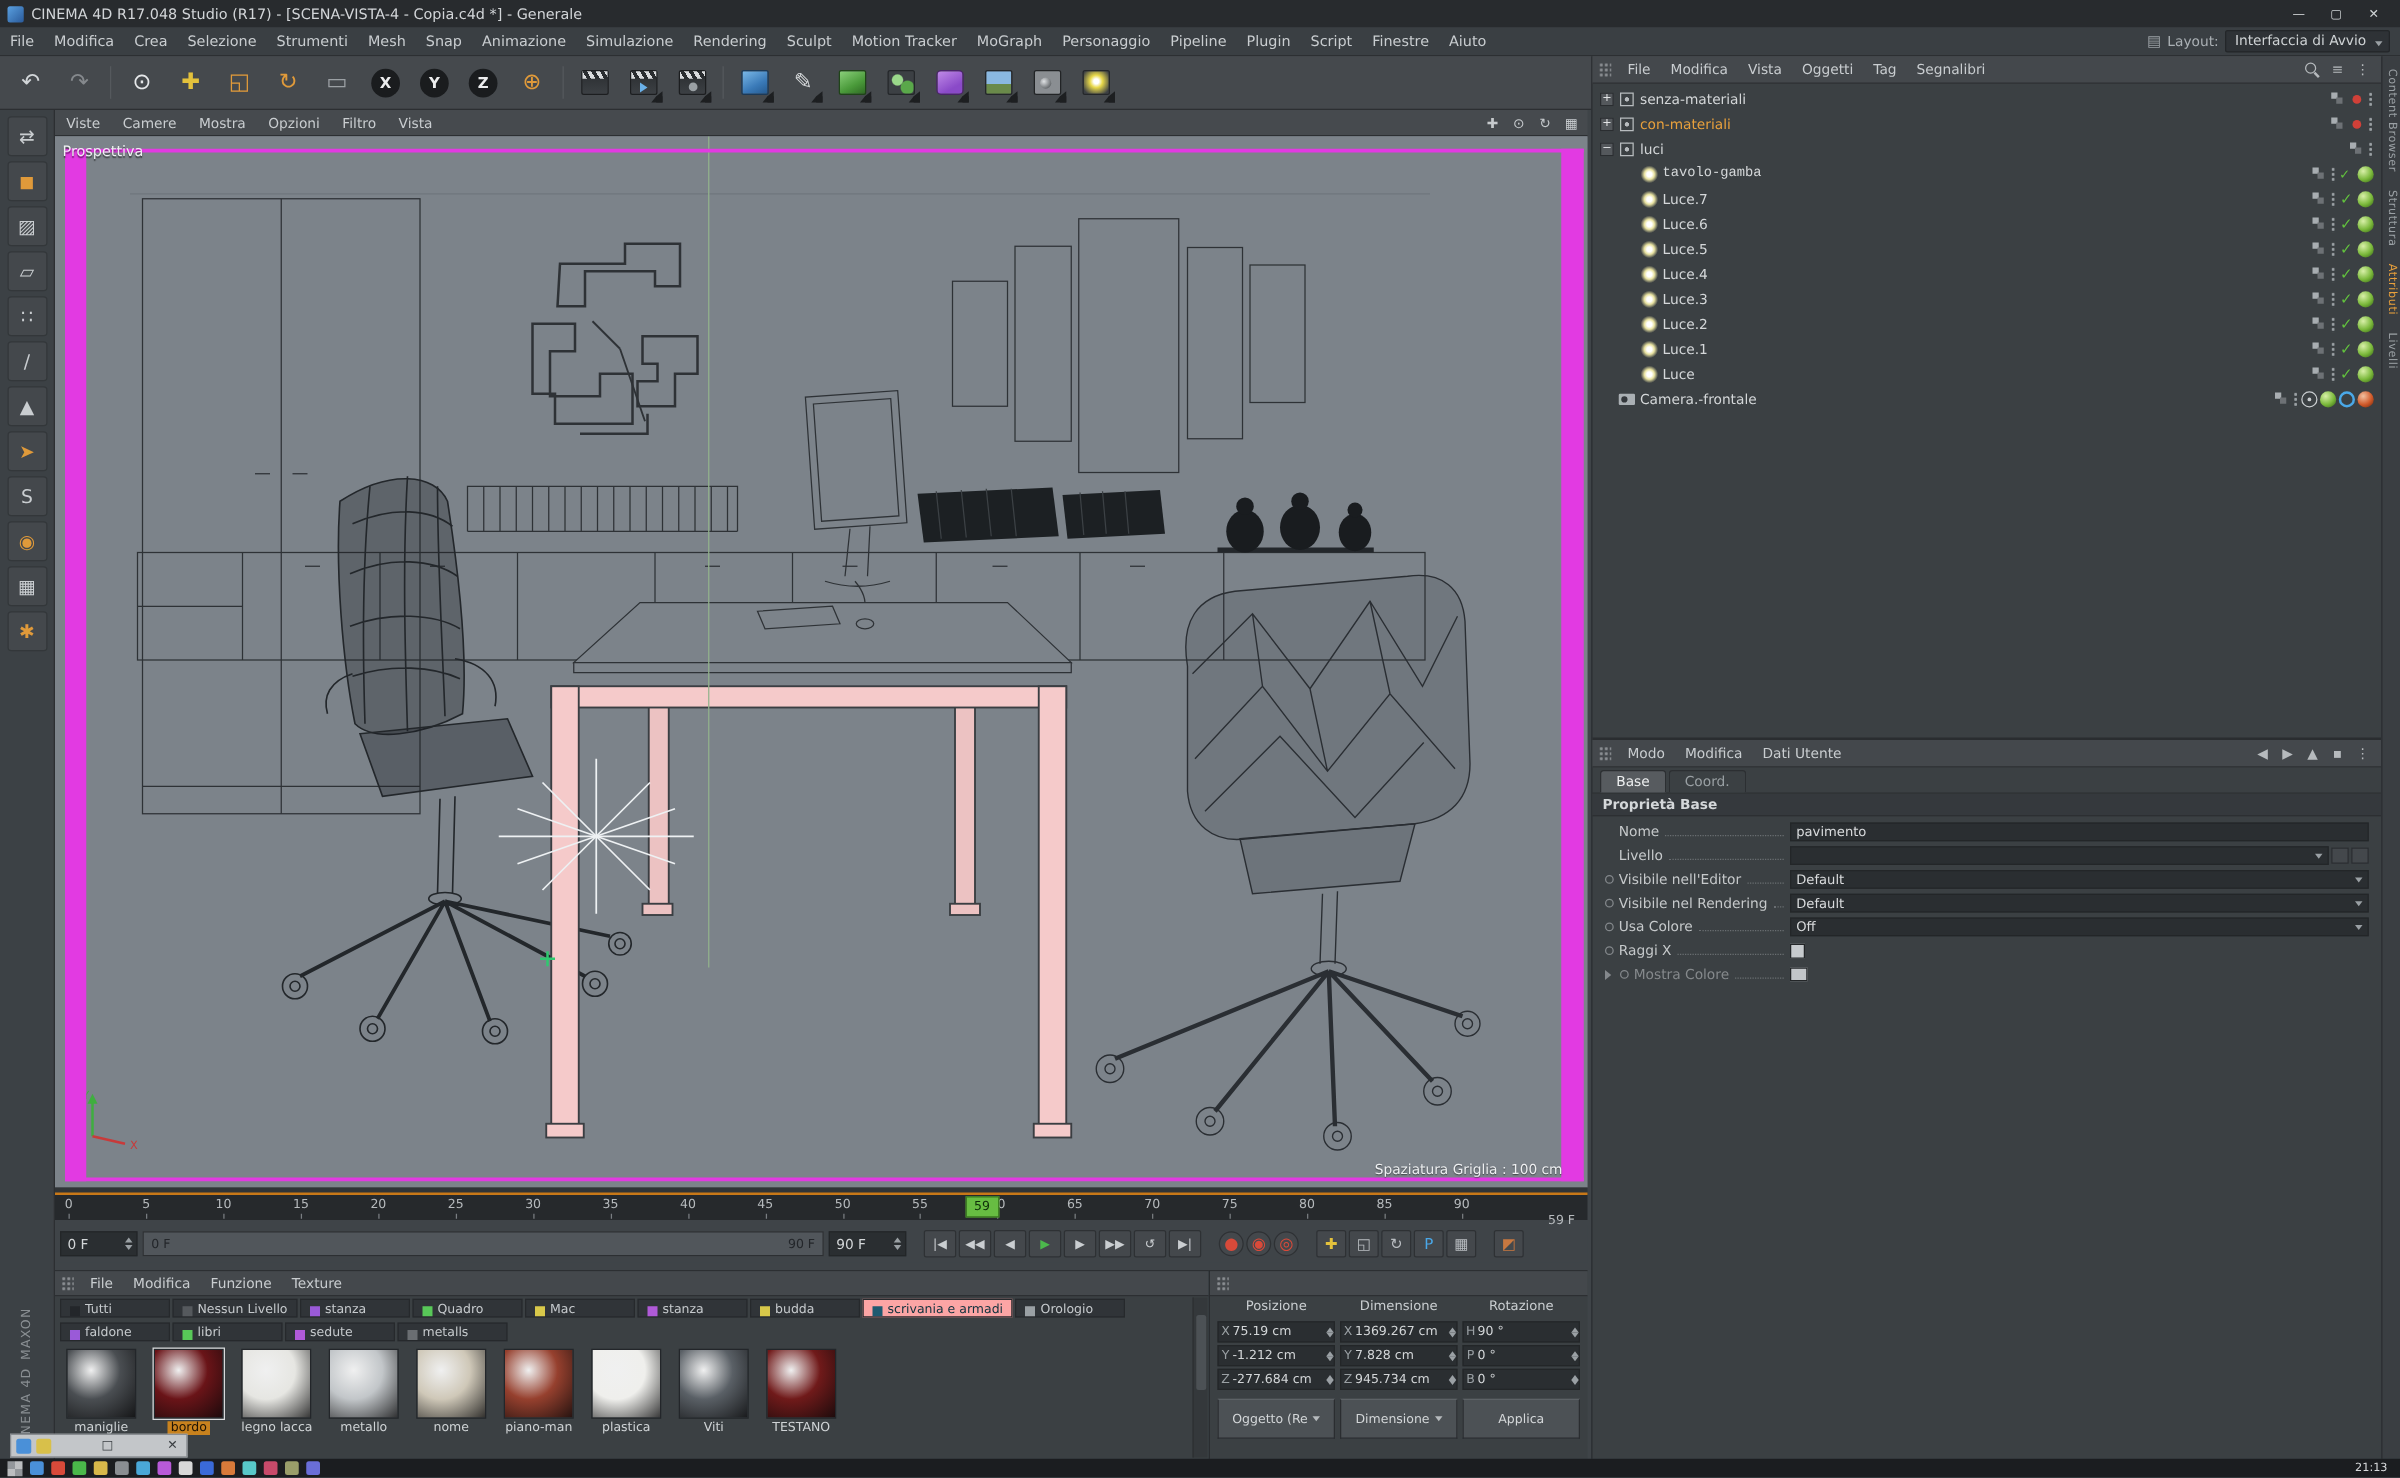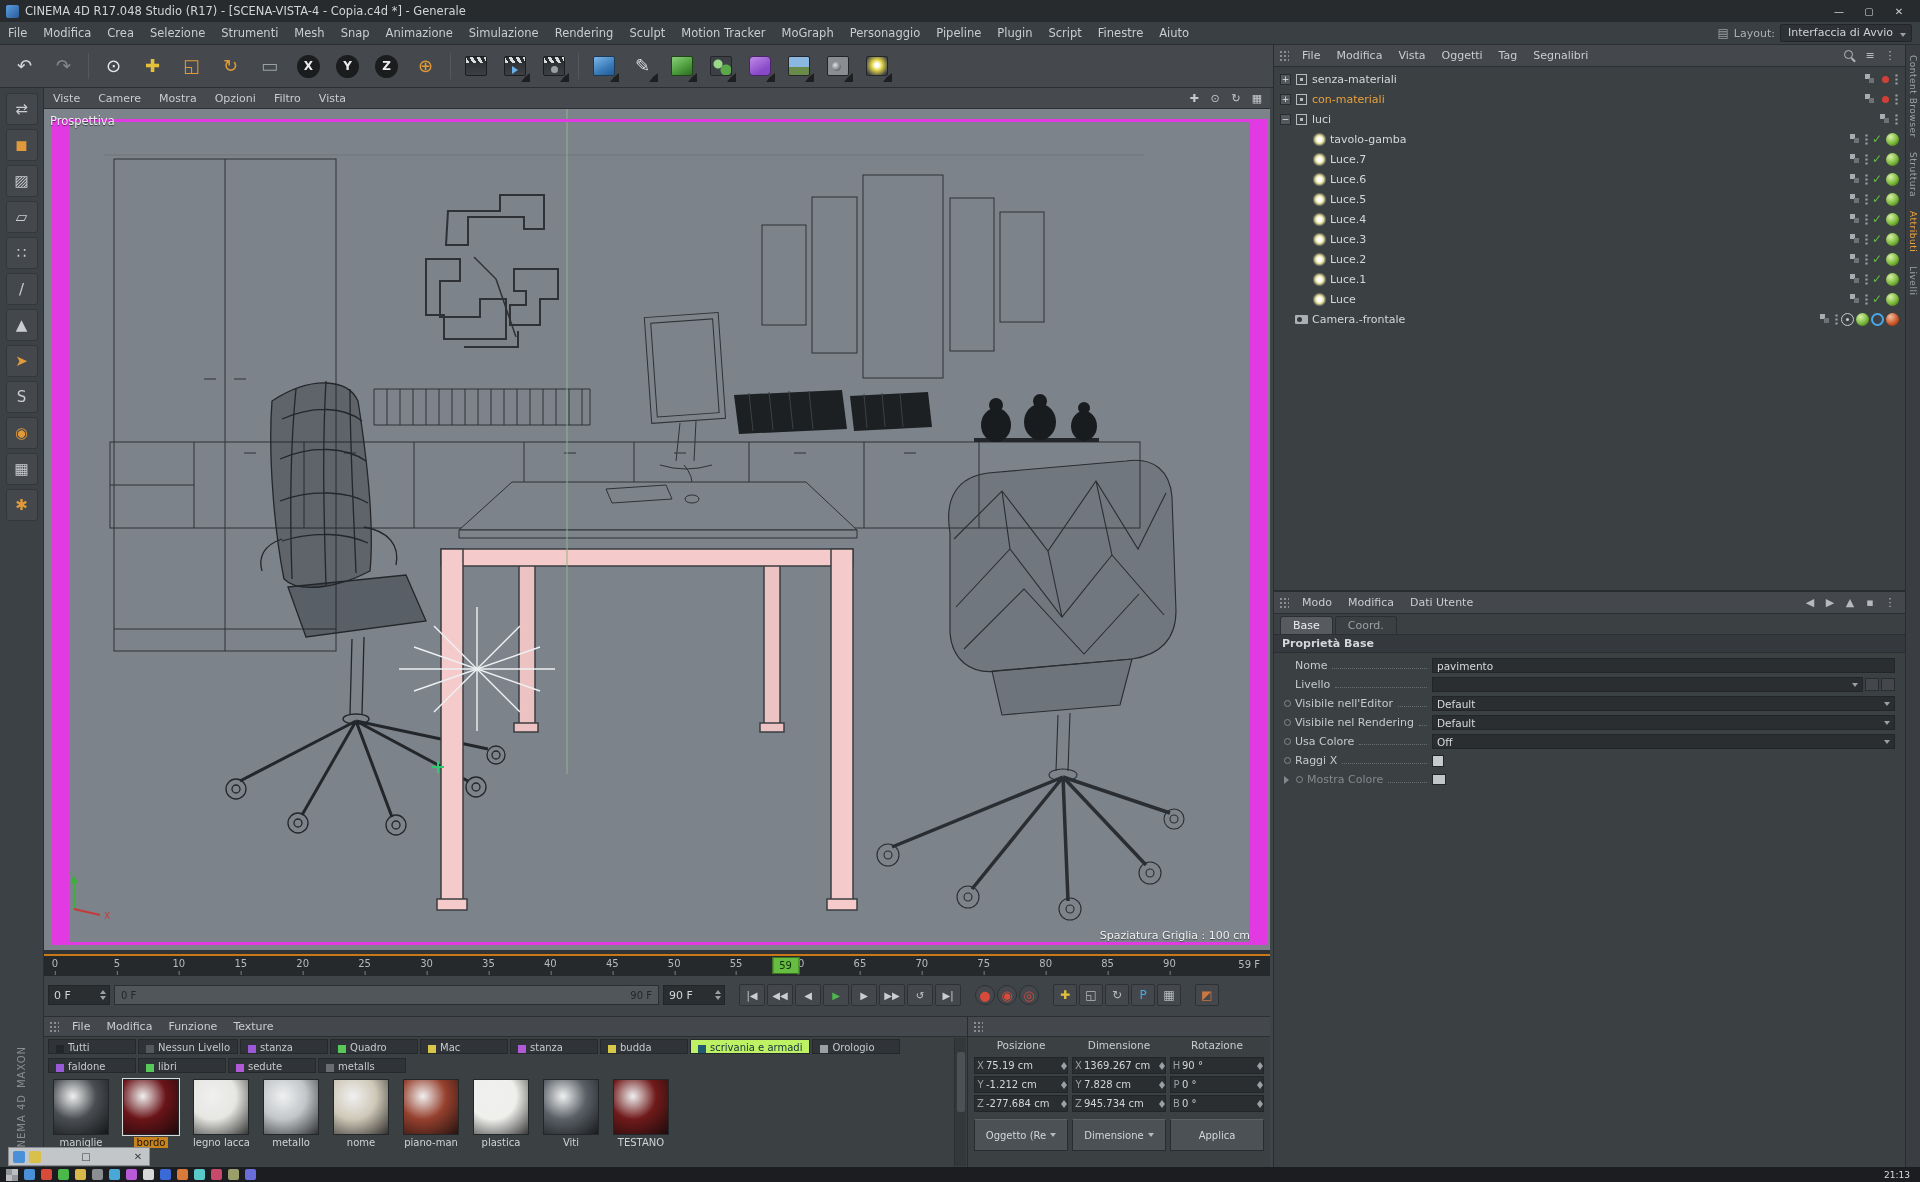--- a/index.html
+++ b/index.html
@@ -54,41 +54,41 @@
 .vpnav span{width:18px;height:16px;display:flex;align-items:center;justify-content:center;color:#c6cacd;font-size:11px}
 .vpcanvas{position:relative;height:841px;background:#7c838a;overflow:hidden}
 .vp-label{position:absolute;left:6px;top:5px;color:#eef0f2;font-size:11.5px;text-shadow:0 1px 1px rgba(0,0,0,.55)}
 .vp-grid{position:absolute;right:20px;bottom:8px;color:#eef0f2;font-size:11px;text-shadow:0 1px 1px rgba(0,0,0,.5)}
 
 .tlgap{position:absolute;left:44px;top:950px;width:1226px;height:4px;background:#303437}
 .ruler{position:absolute;left:44px;top:954px;width:1226px;height:22px;background:#26292c;border-top:2px solid #c87818}
 .tl-tick{position:absolute;top:2px;transform:translateX(-50%);font-size:10px;color:#b6babd}
 .tl-tick::after{content:"";position:absolute;left:50%;top:13px;width:1px;height:4px;background:#7a7e82}
 .tl-marker{position:absolute;top:1px;transform:translateX(-50%);width:27px;height:17px;background:#67bd42;border:1px solid #39761f;color:#0f2e0a;font-size:10px;display:flex;align-items:center;justify-content:center}
-.tl-right{position:absolute;right:10px;top:3px;font-size:10px;color:#b6babd}
+.tl-right{position:absolute;right:10px;top:15px;font-size:10px;color:#b6babd}
 .playbar{position:absolute;left:44px;top:980px;width:1226px;height:30px;background:#3f4448;display:flex;align-items:center;padding:0 4px;gap:4px}
 .spin{width:62px;height:20px;background:#2a2e31;border:1px solid #232628;display:flex;align-items:center;padding-left:5px;color:#d3d6d8;position:relative}
 .spin .arr{margin-left:auto;display:flex;flex-direction:column;gap:2px;padding-right:3px}
 .arr i{display:block;width:0;height:0;border-left:3px solid transparent;border-right:3px solid transparent}
 .arr i.up{border-bottom:4px solid #9aa0a4}
 .arr i.dn{border-top:4px solid #9aa0a4}
 .track{flex:0 0 545px;height:20px;background:#51565b;border:1px solid #2c2f32;display:flex;align-items:center;padding:0 6px;color:#23262a;font-size:10px}
 .track .rmax{margin-left:auto}
 .tbtn{width:26px;height:22px;background:#44484c;border:1px solid #2e3134;border-radius:2px;display:flex;align-items:center;justify-content:center;color:#caced1;font-size:10px}
 .group{display:flex;gap:2px;margin-left:10px}
 .rec{width:20px;height:20px;border-radius:50%;display:flex;align-items:center;justify-content:center;color:#d84a3a;font-size:13px}
 .tog{width:24px;height:22px;background:#44484c;border:1px solid #2e3134;border-radius:2px;display:flex;align-items:center;justify-content:center;font-size:12px}
 
 .matman{position:absolute;left:44px;top:1016px;width:923px;height:151px;background:#3b4043;border-top:1px solid #2c2f32}
 .mm-head{height:20px;background:#44484c;display:flex;align-items:center;border-bottom:1px solid #2c2f32}
 .handle{width:10px;height:12px;margin:0 5px;background-image:radial-gradient(circle,#8a8e92 1px,transparent 1.4px);background-size:4px 4px;flex:none}
 .mm-tabsrow{display:flex;gap:2px;padding:2px 4px}
 .mm-tab{height:15px;min-width:88px;background:#303438;border:1px solid #26292c;display:flex;align-items:flex-end;gap:4px;padding:0 7px;color:#c6cacd;font-size:10px}
 .mm-tab .sq{width:8px;height:8px;flex:none}
-.mm-tab.sel{background:#bef264;color:#10323e}
+.mm-tab.sel{background:#fca5a5;color:#10323e}
 .mm-thumbs{display:flex;gap:8px;padding:4px 6px}
 .mat-cell{width:62px;display:flex;flex-direction:column;align-items:center}
 .mat-thumb{width:56px;height:56px;border:1px solid #23262a;background:radial-gradient(circle at 35% 30%,rgba(255,255,255,.92),var(--c,#888) 45%,#070708 115%)}
 .mat-cell.sel .mat-thumb{outline:1px solid #d8dadc}
 .mat-name{font-size:10px;color:#cfd3d5;margin-top:2px;padding:0 3px;white-space:nowrap;overflow:hidden;max-width:62px}
 .mat-cell.sel .mat-name{background:#c8821e;color:#1f1505}
 .mm-scroll{position:absolute;right:1px;top:21px;bottom:1px;width:12px;background:#34383b;border-left:1px solid #2c2f32}
 .mm-scroll .thumb{position:absolute;left:2px;top:14px;width:8px;height:60px;background:#4c5155;border-radius:2px}
 
 .coordman{position:absolute;left:967px;top:1016px;width:303px;height:151px;background:#3b4043;border-left:1px solid #2a2d30;border-top:1px solid #2c2f32}
@@ -931,21 +931,21 @@
       <div class="om-row">
         <span class="om-exp">−</span>
         <span class="om-ic" data-ic="null"></span>
         <span class="om-label">luci</span>
         <span class="tagbox">
           <span class="tag layers"></span>
           <span class="tag dots"></span>
         </span>
       </div>
 
-      <div class="om-row" style="padding-left: 24px;">
+      <div class="om-row" style="padding-left: 24px; font-family: Liberation Mono, monospace;">
         <span class="om-exp"></span>
         <span class="om-ic" data-ic="light"></span>
         <span class="om-label">tavolo-gamba</span>
         <span class="tagbox">
           <span class="tag layers"></span>
           <span class="tag dots"></span>
           <span class="tag check"></span>
           <span class="tag sphere"></span>
         </span>
       </div>

